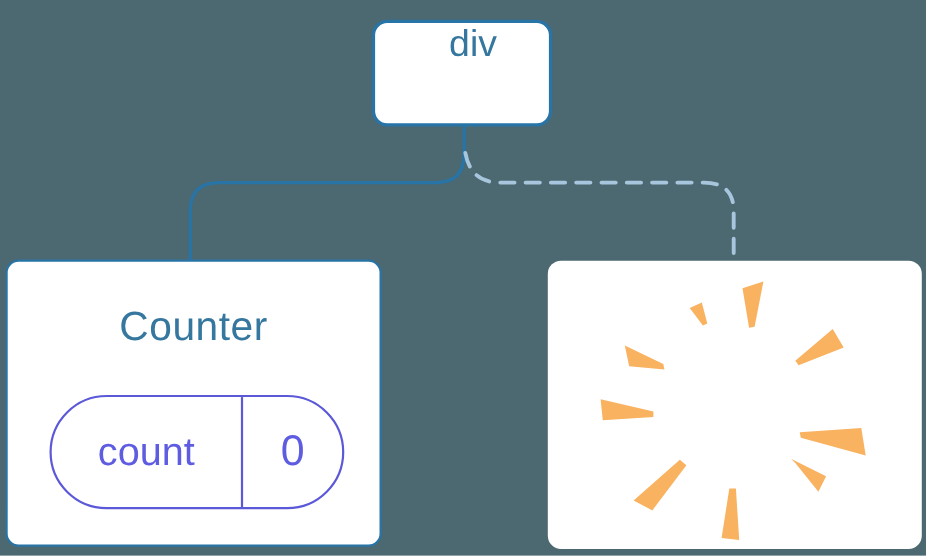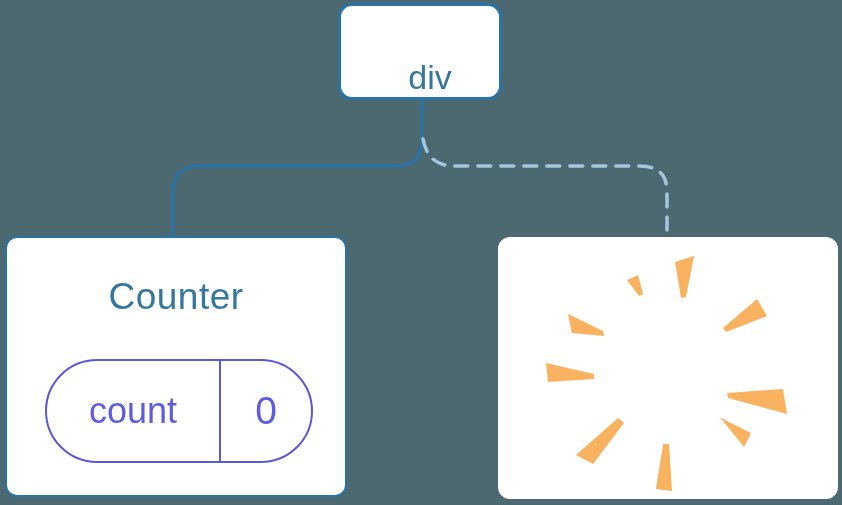--- a/index.html
+++ b/index.html
@@ -31,25 +31,25 @@
     stroke: var(--line-dashed, #A7C6DD);
     stroke-width: 3.5;
     stroke-dasharray: 13 10;
     stroke-linecap: round;
   }
   .node {
     position: absolute;
     background: var(--node-fill, #FFFFFF);
   }
   .node-root {
-    left: 338px; top: 3px;
+    left: 338px; top: 18px;
     width: 164px; height: 97px;
     border: 3px solid var(--node-border, #2874A6);
     border-radius: 14px;
-    display: flex; align-items: flex-end; justify-content: center;
+    display: flex; align-items: flex-start; justify-content: center;
     font-size: 34px;
     color: var(--label-text, #35779F);
     padding-left: 20px;
   }
   .node-counter {
     left: 5px; top: 236px;
     width: 342px; height: 261px;
     border: 2px solid var(--node-border, #2874A6);
     border-radius: 12px;
   }

